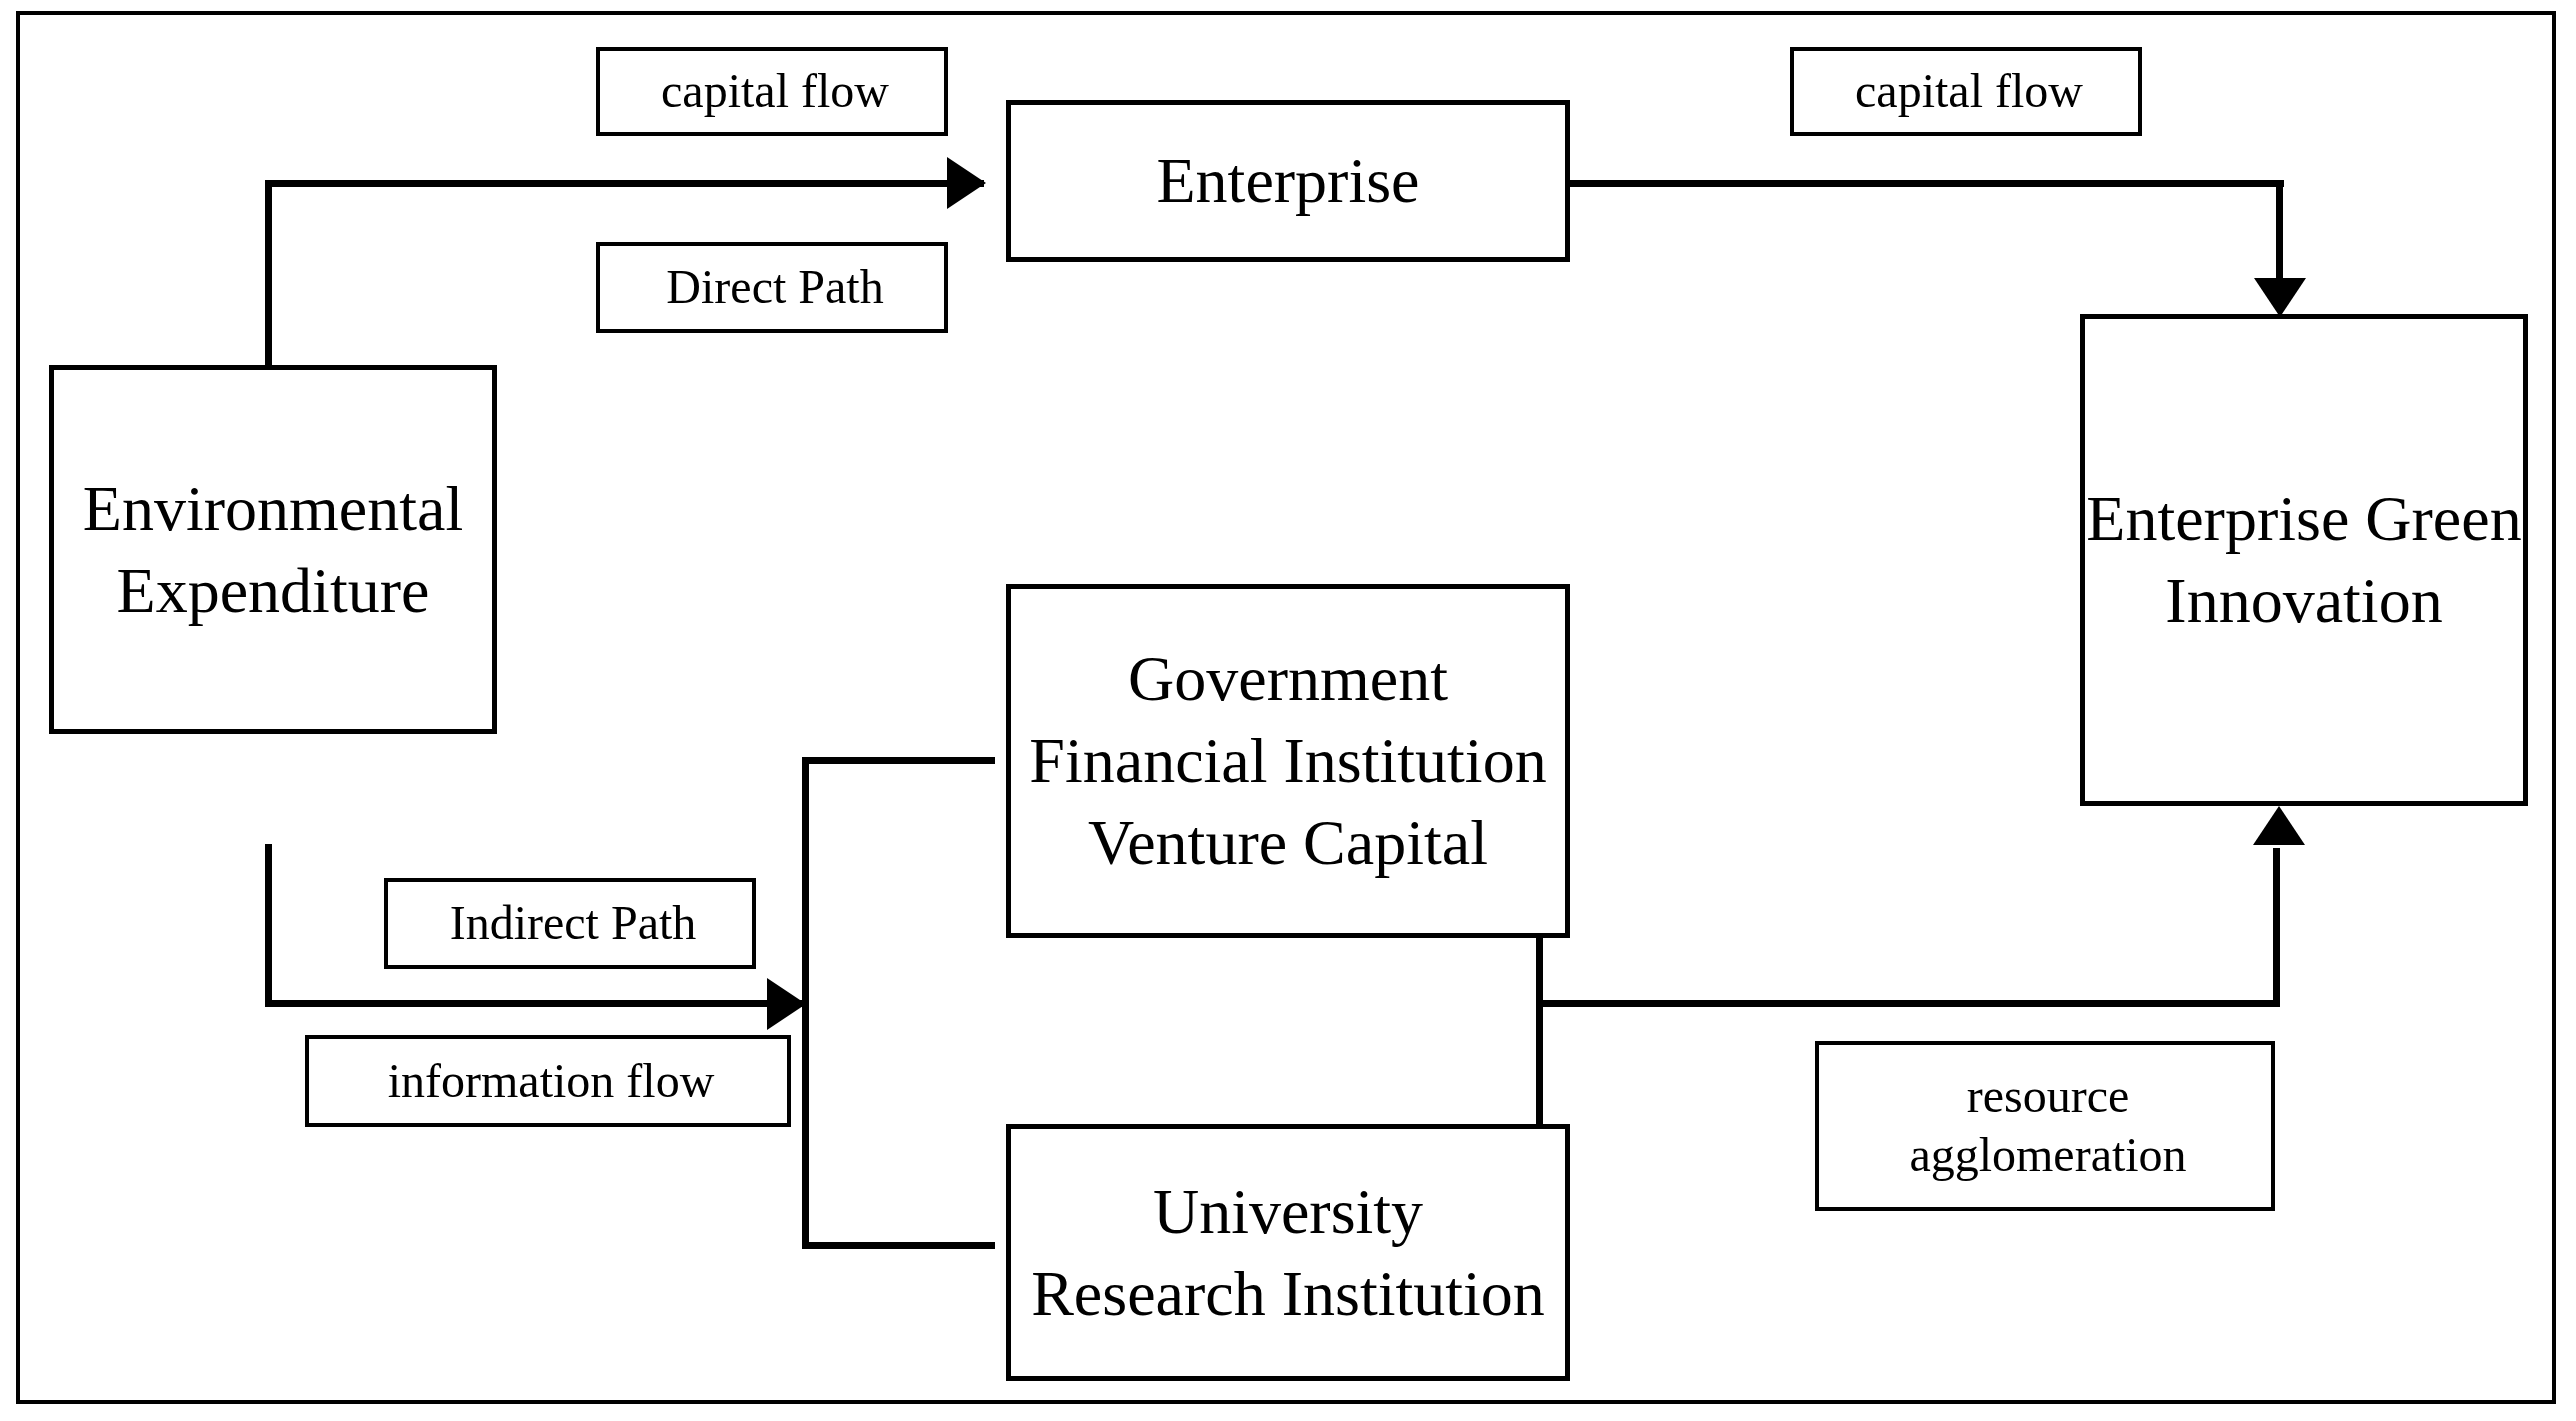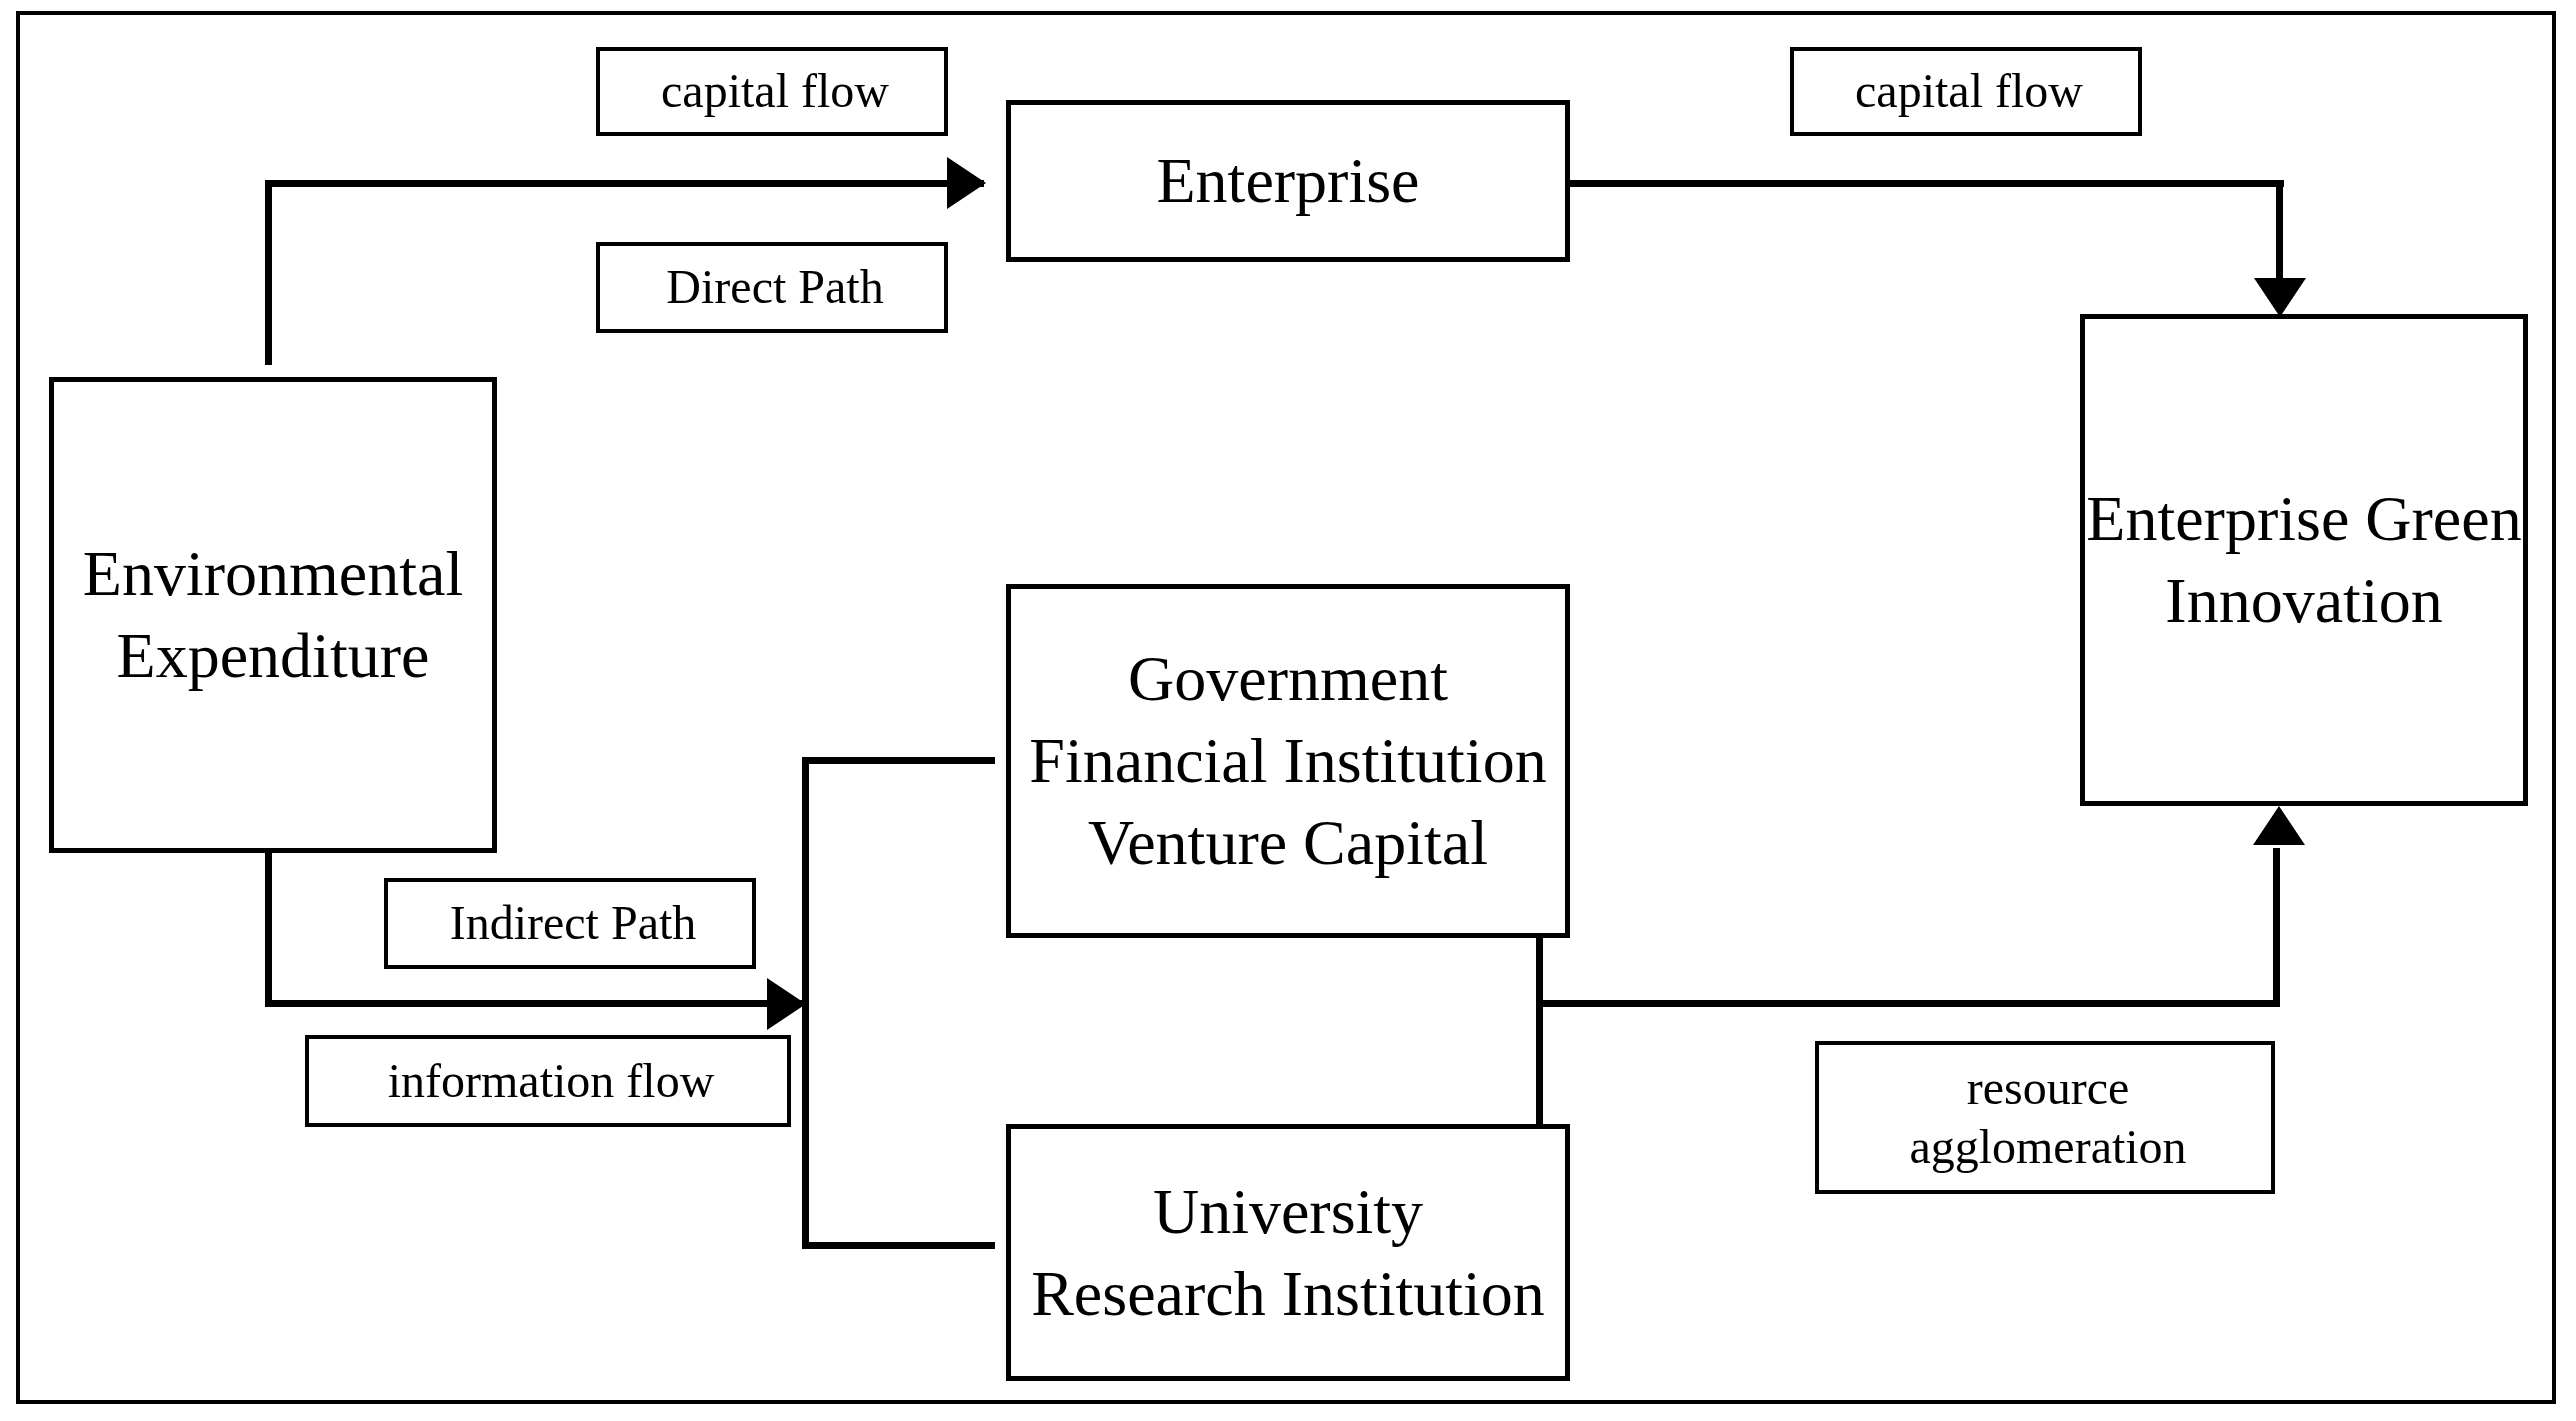--- a/index.html
+++ b/index.html
@@ -112,21 +112,21 @@
   <div class="seg" style="left:802px; top:1242px; width:193px; height:6.8px;"></div>
 
   <div class="seg" style="left:1349px; top:757px; width:194px; height:6.8px;"></div>
   <div class="seg" style="left:1349px; top:1242px; width:194px; height:6.8px;"></div>
   <div class="seg" style="left:1536px; top:757px; width:6.8px; height:492px;"></div>
 
   <div class="seg" style="left:1536px; top:1000px; width:742px; height:6.8px;"></div>
   <div class="seg" style="left:2273px; top:848px; width:6.8px; height:159px;"></div>
   <div class="arrow arrow-up" style="left:2253px; top:806px;"></div>
 
-  <div class="node" style="left:49px; top:365px; width:448px; height:476px;margin-top:12px;">
+  <div class="node" style="left:49px; top:365px; width:448px; height:369px;">
     <span class="txt">Environmental
 Expenditure</span>
   </div>
 
   <div class="node" style="left:1006px; top:100px; width:564px; height:162px;">
     <span class="txt">Enterprise</span>
   </div>
 
   <div class="node" style="left:1006px; top:584px; width:564px; height:354px;">
     <span class="txt">Government
@@ -157,19 +157,19 @@
   </div>
 
   <div class="label" style="left:384px; top:878px; width:372px; height:91px;">
     <span class="txt">Indirect Path</span>
   </div>
 
   <div class="label" style="left:305px; top:1035px; width:486px; height:92px;">
     <span class="txt">information flow</span>
   </div>
 
-  <div class="label" style="left:1815px; top:1041px; width:460px; height:153px;">
+  <div class="label" style="left:1815px; top:1041px; width:460px; height:170px;">
     <span class="txt">resource
 agglomeration</span>
   </div>
 
 </div>
 
 
 </body></html>

